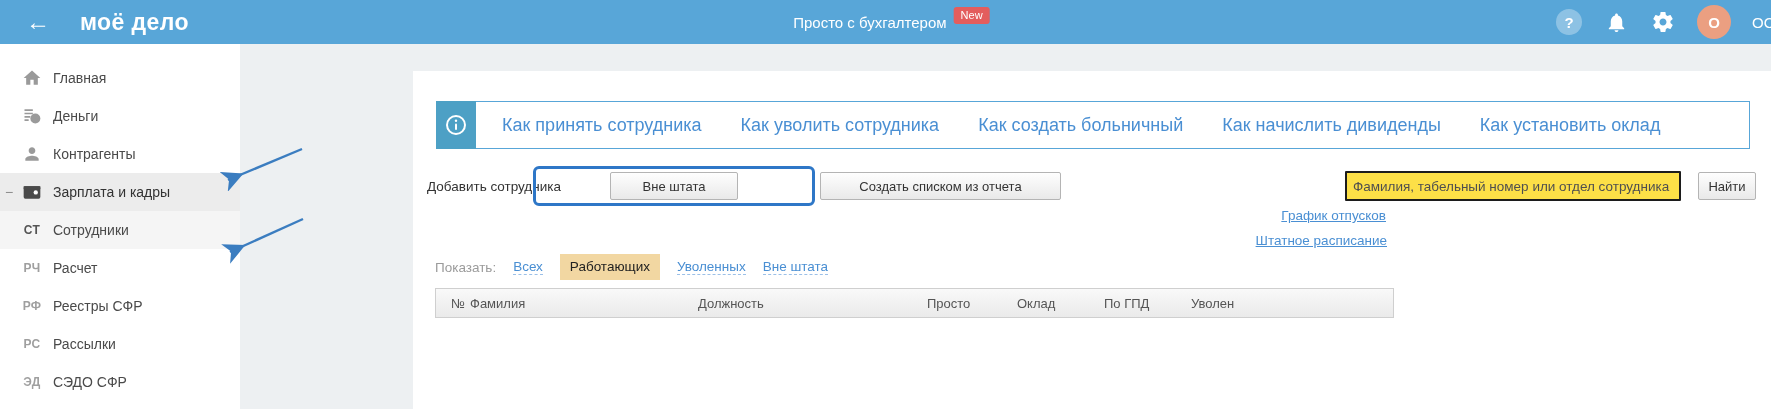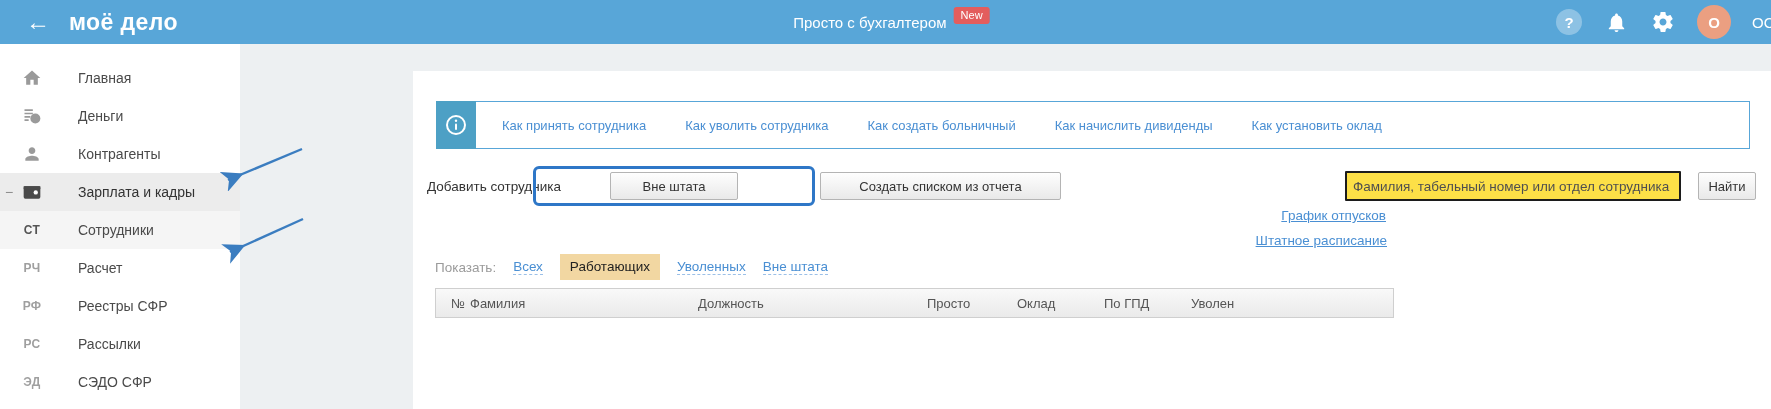--- a/index.html
+++ b/index.html
@@ -10,21 +10,21 @@
     background: #edf0f2;
     font-family: "Liberation Sans", sans-serif;
     color: #333;
   }
   
   .header {
     position: absolute; left:0; top:0; right:0; height:44px;
     background:#58a6d8; display:flex; align-items:center; z-index:5;
   }
   .back-arrow { margin-left:26px; color:#fff; font-size:24px; line-height:1; cursor:pointer; }
-  .logo { margin-left:19px; color:#fff; font-size:23px; font-weight:bold; letter-spacing:.4px; white-space:nowrap; }
+  .logo { margin-left:30px; color:#fff; font-size:23px; font-weight:bold; letter-spacing:.4px; white-space:nowrap; }
   .header-center {
     position:absolute; left:50%; transform:translateX(-47%);
     display:flex; align-items:flex-start; color:#fff; font-size:15px; white-space:nowrap;
   }
   .hc-badge {
     margin-left:7px; margin-top:-7px; background:#e35d5d; color:#fff;
     font-size:11px; padding:2px 7px 3px; border-radius:3px;
   }
   .header-right { position:absolute; left:1556px; top:0; height:44px; display:flex; align-items:center; gap:21px; }
   .h-icon { width:26px; height:26px; display:flex; align-items:center; justify-content:center; cursor:pointer; }
@@ -40,33 +40,33 @@
   
   .sidebar { position:absolute; left:0; top:44px; width:240px; bottom:0; background:#fff; padding-top:15px; z-index:2; }
   .nav-row { height:38px; display:flex; align-items:center; cursor:pointer; }
   .nav-row.active-parent { background:#ececec; }
   .nav-row.active-child  { background:#f5f5f5; }
   .nav-pre { width:18px; text-align:center; color:#8a8a8a; font-size:14px; }
   .nav-icon { width:28px; display:flex; align-items:center; justify-content:center; color:#9a9a9a; }
   .active-parent .nav-icon { color:#4a4a4a; }
   .nav-code { width:28px; text-align:center; color:#9f9f9f; font-size:12px; font-weight:bold; letter-spacing:.3px; }
   .active-child .nav-code { color:#555; }
-  .nav-label { margin-left:32px; font-size:14px; color:#4a4a4a;text-align:center; }
+  .nav-label { margin-left:7px; font-size:14px; color:#4a4a4a;text-align:center; }
   .active-parent .nav-label { color:#333; }
   
   .arrow-layer { position:absolute; left:0; top:0; width:1771px; height:409px; pointer-events:none; z-index:6; }
   
   .card { position:absolute; left:413px; top:71px; right:0; bottom:0; background:#fff; z-index:1; }
   .banner { position:absolute; left:23px; top:30px; right:21px; height:48px; display:flex; }
   .banner-icon-box { width:40px; background:#4da0c5; display:flex; align-items:center; justify-content:center; }
   .banner-body {
     flex:1; border:1px solid #58a6d8; border-left:none; background:#fff;
     display:flex; align-items:center; gap:39px; padding-left:26px; white-space:nowrap; overflow:hidden;
   }
-  .banner-link { color:#4a8fd3; font-size:13px; text-decoration:none; cursor:pointer; }
+  .banner-link { color:#4a8fd3; font-size:18px; text-decoration:none; cursor:pointer; }
   .add-label { position:absolute; left:14px; top:108px; font-size:13.5px; color:#333; }
   .hl-box {
     position:absolute; left:120px; top:95px; width:282px; height:40px;
     border:3px solid #2e77c7; border-radius:6px;
     display:flex; align-items:center; justify-content:center; gap:13px;
   }
   .gbtn {
     background:linear-gradient(#fefefe,#e9e9e9); border:1px solid #b4b4b4; border-radius:2px;
     font-size:13px; color:#333; height:28px; display:flex; align-items:center; justify-content:center; cursor:pointer;
   }

